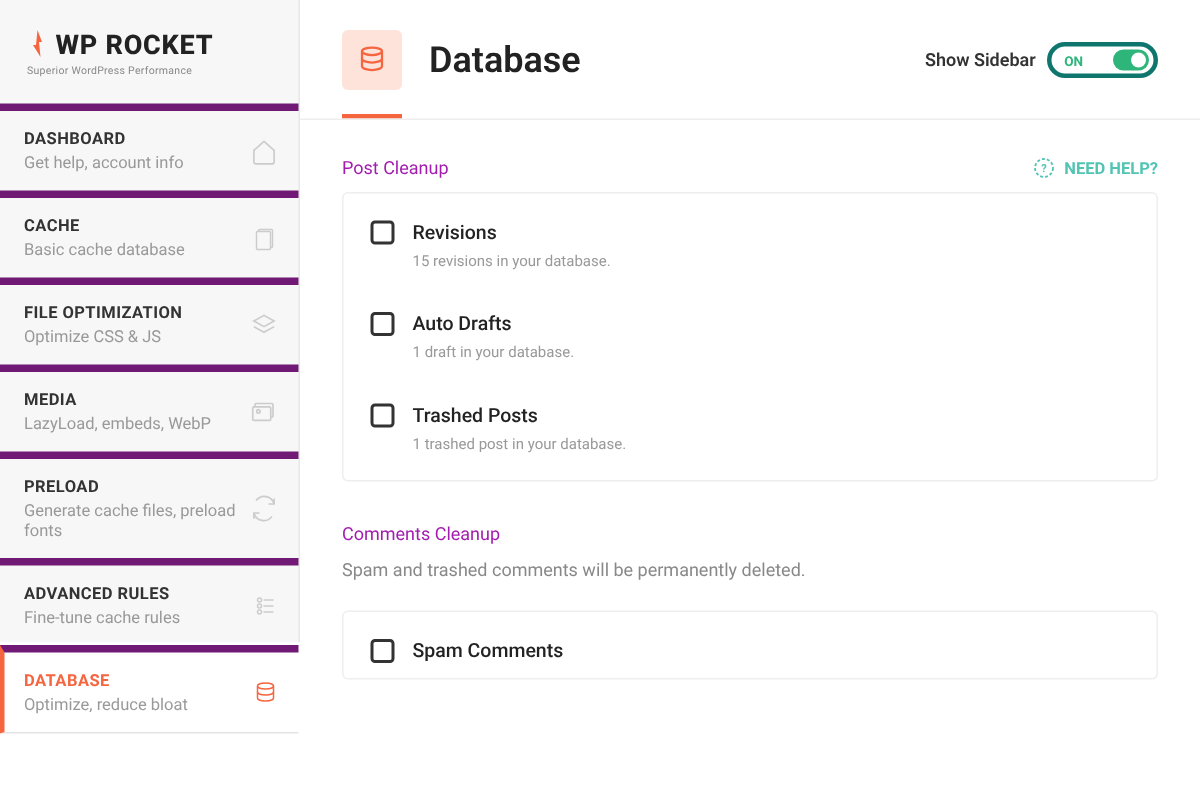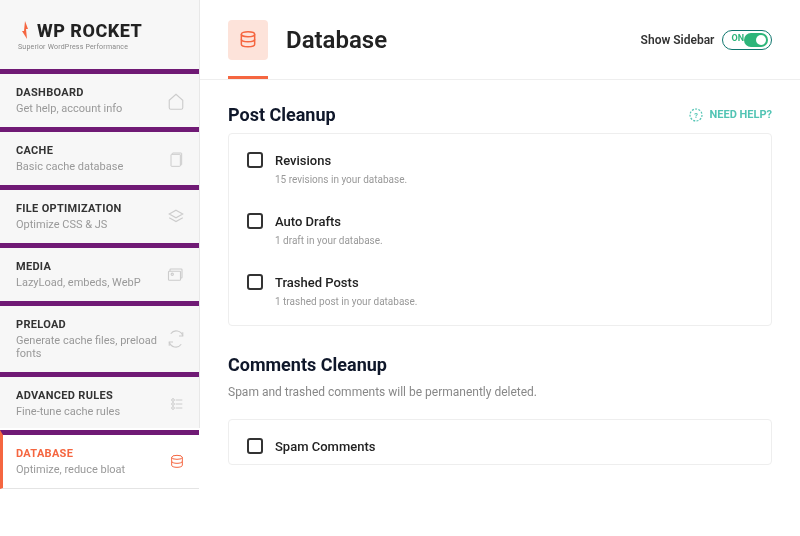--- a/index.html
+++ b/index.html
@@ -16,29 +16,29 @@
 .nav-sub{font-size:11px;color:#999;margin-top:3px}
 .nav-icon{position:absolute;right:14px;top:50%;transform:translateY(-50%);color:#ccc}
 .nav-item.active{background:#fff;border-left:3px solid #f56640;padding-left:13px}
 .nav-item.active .nav-title{color:#f56640}
 .nav-item.active .nav-icon{color:#f56640}
 .main{position:absolute;left:200px;top:0;right:0;height:536px;overflow:hidden;padding:0}
 .header{display:flex;align-items:center;padding:20px 28px 0}
 .header-icon{width:40px;height:40px;background:#fde3da;border-radius:4px;display:flex;align-items:center;justify-content:center;color:#f56640;margin-right:18px}
 .header-title{font-size:24px;font-weight:600;color:#222;flex:1}
 .sidebar-toggle-wrap{display:flex;align-items:center;gap:8px;font-size:12px;font-weight:600;color:#333}
-.toggle{display:flex;align-items:flex-start;border:1px solid #0f766e;border-radius:12px;padding:2px 3px 2px 8px;gap:0}
+.toggle{display:flex;align-items:flex-end;border:3px solid #0f766e;border-radius:12px;padding:2px 3px 2px 8px;gap:20px}
 .toggle-label{font-size:9px;font-weight:700;color:#2db57a}
 .toggle-knob{width:24px;height:14px;background:#2db57a;border-radius:8px;position:relative}
 .toggle-knob::after{content:"";position:absolute;right:2px;top:2px;width:10px;height:10px;background:#fff;border-radius:50%}
 .tab-underline{width:40px;height:3px;background:#f56640;margin:16px 0 0 28px}
 .divider{height:1px;background:#eee;margin-top:0}
 .content{padding:24px 28px 0}
 .section-head{display:flex;align-items:center;justify-content:space-between;margin-bottom:8px}
-.section-title{font-size:18px;font-weight:700;color:#0f172a}
+.section-title{font-size:12px;font-weight:400;color:#a21caf}
 .help{display:flex;align-items:center;gap:6px;font-size:11px;font-weight:700;color:#52c4b4;cursor:pointer}
 .help svg{color:#52c4b4}
 .section-desc{font-size:12px;color:#888;line-height:1.5;margin-bottom:18px}
 .card{border:1px solid #eee;border-radius:4px;padding:4px 0}
 .check-row{padding:14px 18px}
 .check-head{display:flex;align-items:flex-end;gap:12px}
 .checkbox{width:16px;height:16px;border:2px solid #333;border-radius:3px;flex-shrink:0;cursor:pointer}
 .check-label{font-size:13px;font-weight:500;color:#222}
 .check-sub{font-size:10px;color:#999;margin:6px 0 0 28px}
 .section2{margin-top:28px}

